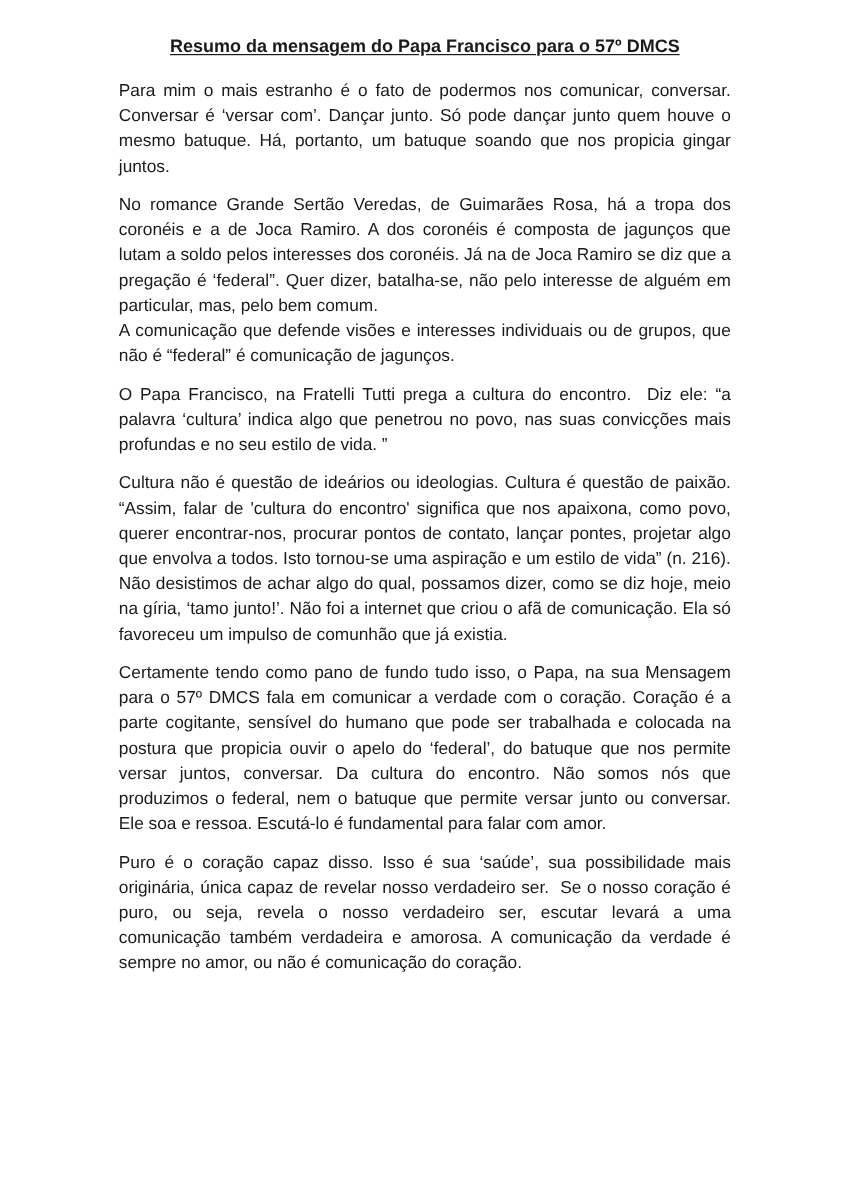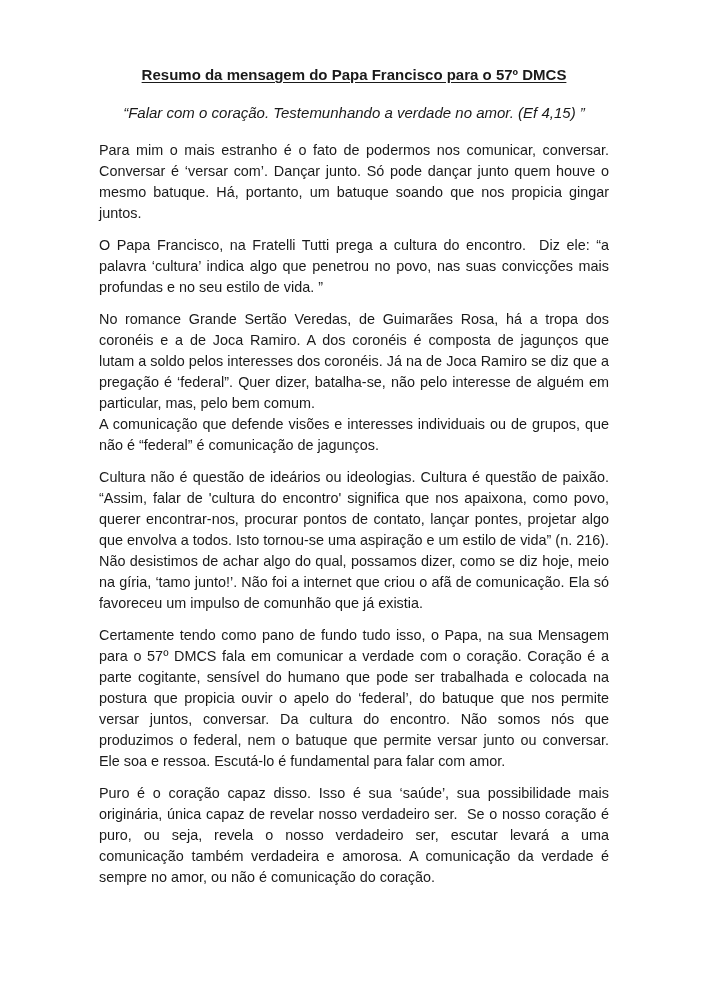--- a/index.html
+++ b/index.html
@@ -6,21 +6,21 @@
       margin: 0;
       padding: 0;
       background: #ffffff;
     }
     .page {
       width: 707px;
       height: 1000px;
       box-sizing: border-box;
       background: #ffffff;
       color: #1a1a1a;
-      padding: 64px 98px 0 99px;
+      padding: 28px 98px 0 99px;
       overflow: hidden;
       font-family: "Liberation Sans", sans-serif;
       font-size: 14.4px;
       -webkit-font-smoothing: antialiased;
     }
     .doc-title {
       font-size: 15px;
       font-weight: bold;
       text-decoration: underline;
       text-underline-offset: 2px;
@@ -45,23 +45,22 @@
       white-space: pre-wrap;
     }
     .para .italic {
     }
   </style>
 </head>
 <body>
 
 <main class="page">
   <h1 class="doc-title">Resumo da mensagem do Papa Francisco para o 57º DMCS</h1>
-  <h2 class="doc-subtitle">“Falar com o coração. Testemunhando a verdade no amor. (Ef 4,15) ”</h2>
   <section id="paragraphs">
       <p class="para"><span>Para mim o mais estranho é o fato de podermos nos comunicar, conversar. Conversar é ‘versar com’. Dançar junto. Só pode dançar junto quem houve o mesmo batuque. Há, portanto, um batuque soando que nos propicia gingar juntos.</span></p>
-      <p class="para"><span>O Papa Francisco, na Fratelli Tutti prega a cultura do encontro.  Diz ele: “a palavra ‘cultura’ indica algo que penetrou no povo, nas suas convicções mais profundas e no seu estilo de vida. ”</span></p>
       <p class="para"><span>No romance Grande Sertão Veredas, de Guimarães Rosa, há a tropa dos coronéis e a de Joca Ramiro. A dos coronéis é composta de jagunços que lutam a soldo pelos interesses dos coronéis. Já na de Joca Ramiro se diz que a pregação é ‘federal”. Quer dizer, batalha-se, não pelo interesse de alguém em particular, mas, pelo bem comum.
 A comunicação que defende visões e interesses individuais ou de grupos, que não é “federal” é comunicação de jagunços.</span></p>
+      <p class="para"><span>O Papa Francisco, na Fratelli Tutti prega a cultura do encontro.  Diz ele: “a palavra ‘cultura’ indica algo que penetrou no povo, nas suas convicções mais profundas e no seu estilo de vida. ”</span></p>
       <p class="para"><span>Cultura não é questão de ideários ou ideologias. Cultura é questão de paixão. “Assim, falar de 'cultura do encontro' significa que nos apaixona, como povo, querer encontrar-nos, procurar pontos de contato, lançar pontes, projetar algo que envolva a todos. Isto tornou-se uma aspiração e um estilo de vida” (n. 216). Não desistimos de achar algo do qual, possamos dizer, como se diz hoje, meio na gíria, </span><span class="italic">‘tamo junto!’</span><span>. Não foi a internet que criou o afã de comunicação. Ela só favoreceu um impulso de comunhão que já existia.</span></p>
       <p class="para"><span>Certamente tendo como pano de fundo tudo isso, o Papa, na sua Mensagem para o 57º DMCS fala em comunicar a verdade com o coração. Coração é a parte cogitante, sensível do humano que pode ser trabalhada e colocada na postura que propicia ouvir o apelo do ‘federal’, do batuque que nos permite versar juntos, conversar. Da cultura do encontro. Não somos nós que produzimos o federal, nem o batuque que permite versar junto ou conversar. Ele soa e ressoa. Escutá-lo é fundamental para falar com amor.</span></p>
       <p class="para"><span>Puro é o coração capaz disso. Isso é sua ‘saúde’, sua possibilidade mais originária, única capaz de revelar nosso verdadeiro ser.  Se o nosso coração é puro, ou seja, revela o nosso verdadeiro ser, escutar levará a uma comunicação também verdadeira e amorosa. A comunicação da verdade é sempre no amor, ou não é comunicação do coração.</span></p>
     </section>
 </main>
 
 </body></html>

